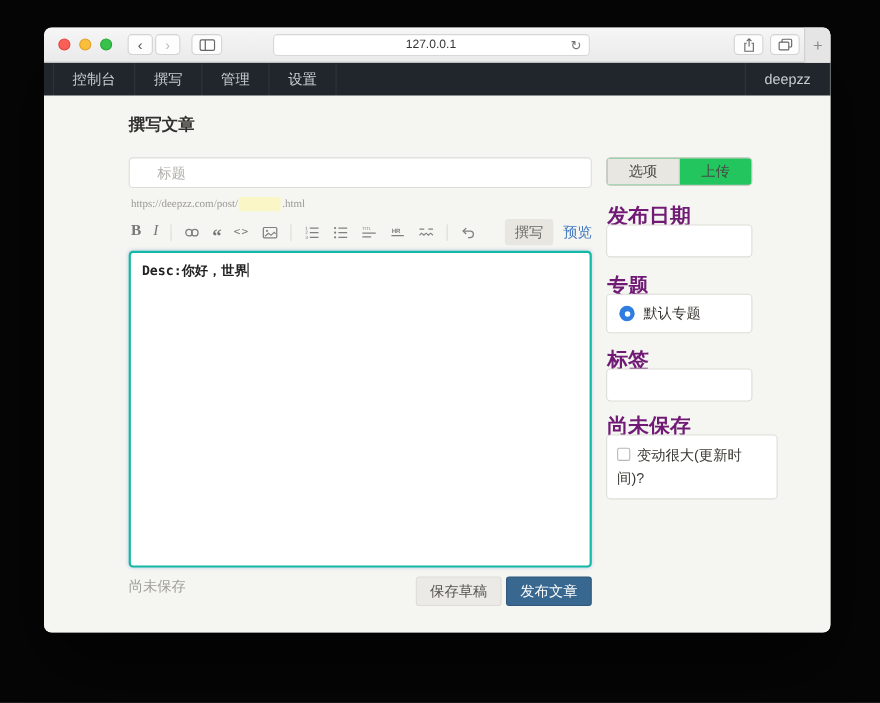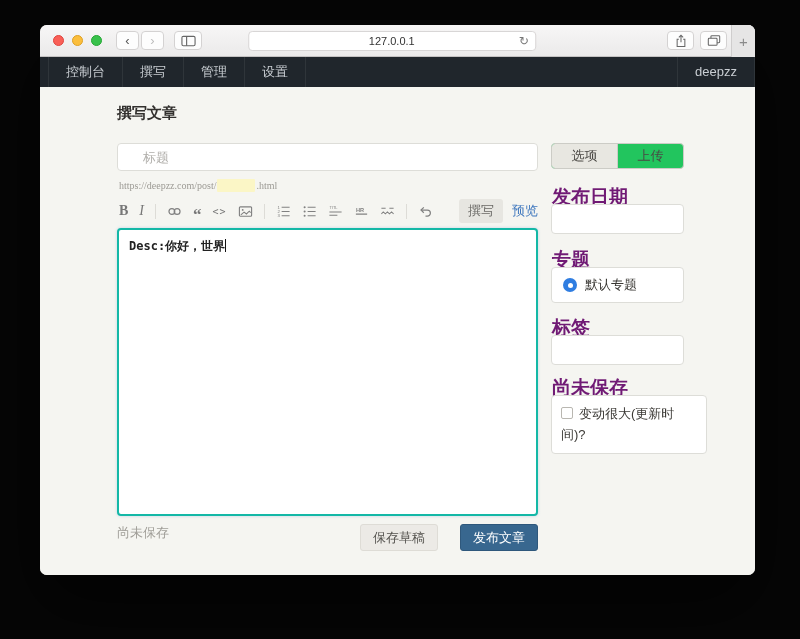--- a/index.html
+++ b/index.html
@@ -69,21 +69,21 @@
   .mode-preview { color:#4078be; font-size:13px; cursor:pointer; }
 
   .editor { position:absolute; top:141px; left:0; width:421px; height:288px; background:#fff;
     border:2px solid #14b8a6; border-radius:4px; box-shadow:0 0 3px rgba(130,170,215,.45);
     padding:8px 10px; font-family:"DejaVu Sans Mono",monospace; font-size:12px; font-weight:600;
     color:#222; cursor:text; }
   .caret { display:inline-block; width:1px; height:13px; background:#111; vertical-align:-2px; }
 
   .main-footer { position:absolute; top:437px; left:0; width:421px; display:flex; align-items:flex-start; }
   .save-status { font-size:13px; color:#a09e98; }
-  .btns { margin-left:auto; display:flex; gap:22px; }
+  .btns { margin-left:auto; display:flex; gap:4px; }
   .btn { font-size:13px; height:27px; padding:0 12px; border-radius:3px; border:1px solid transparent;
     display:flex; align-items:center; cursor:pointer; font-family:inherit; }
   .btn-draft { background:#eceae6; border-color:#dedcd6; color:#55534f; }
   .btn-publish { background:#38678f; border-color:#2f587c; color:#fff; }
 
   
   .side-col { position:absolute; left:511px; top:0; width:133px; }
   .side-tabs { position:absolute; top:56px; left:0; width:133px; height:26px; display:flex;
     border:1px solid #ccccc6; border-radius:4px; overflow:hidden; background:#22c55e; }
   .side-tab { flex:1; font-size:13px; color:#4a4844; display:flex; align-items:center; justify-content:center; cursor:pointer; }

